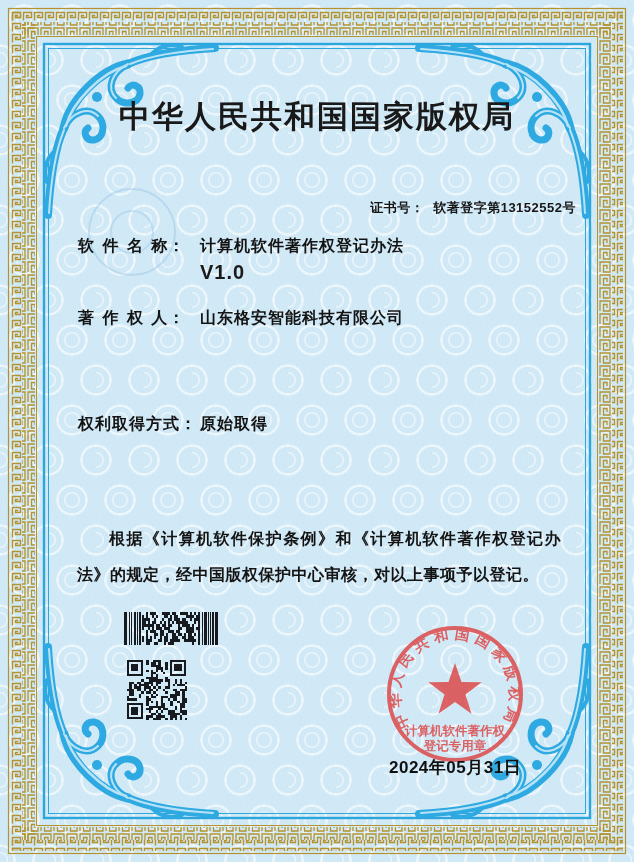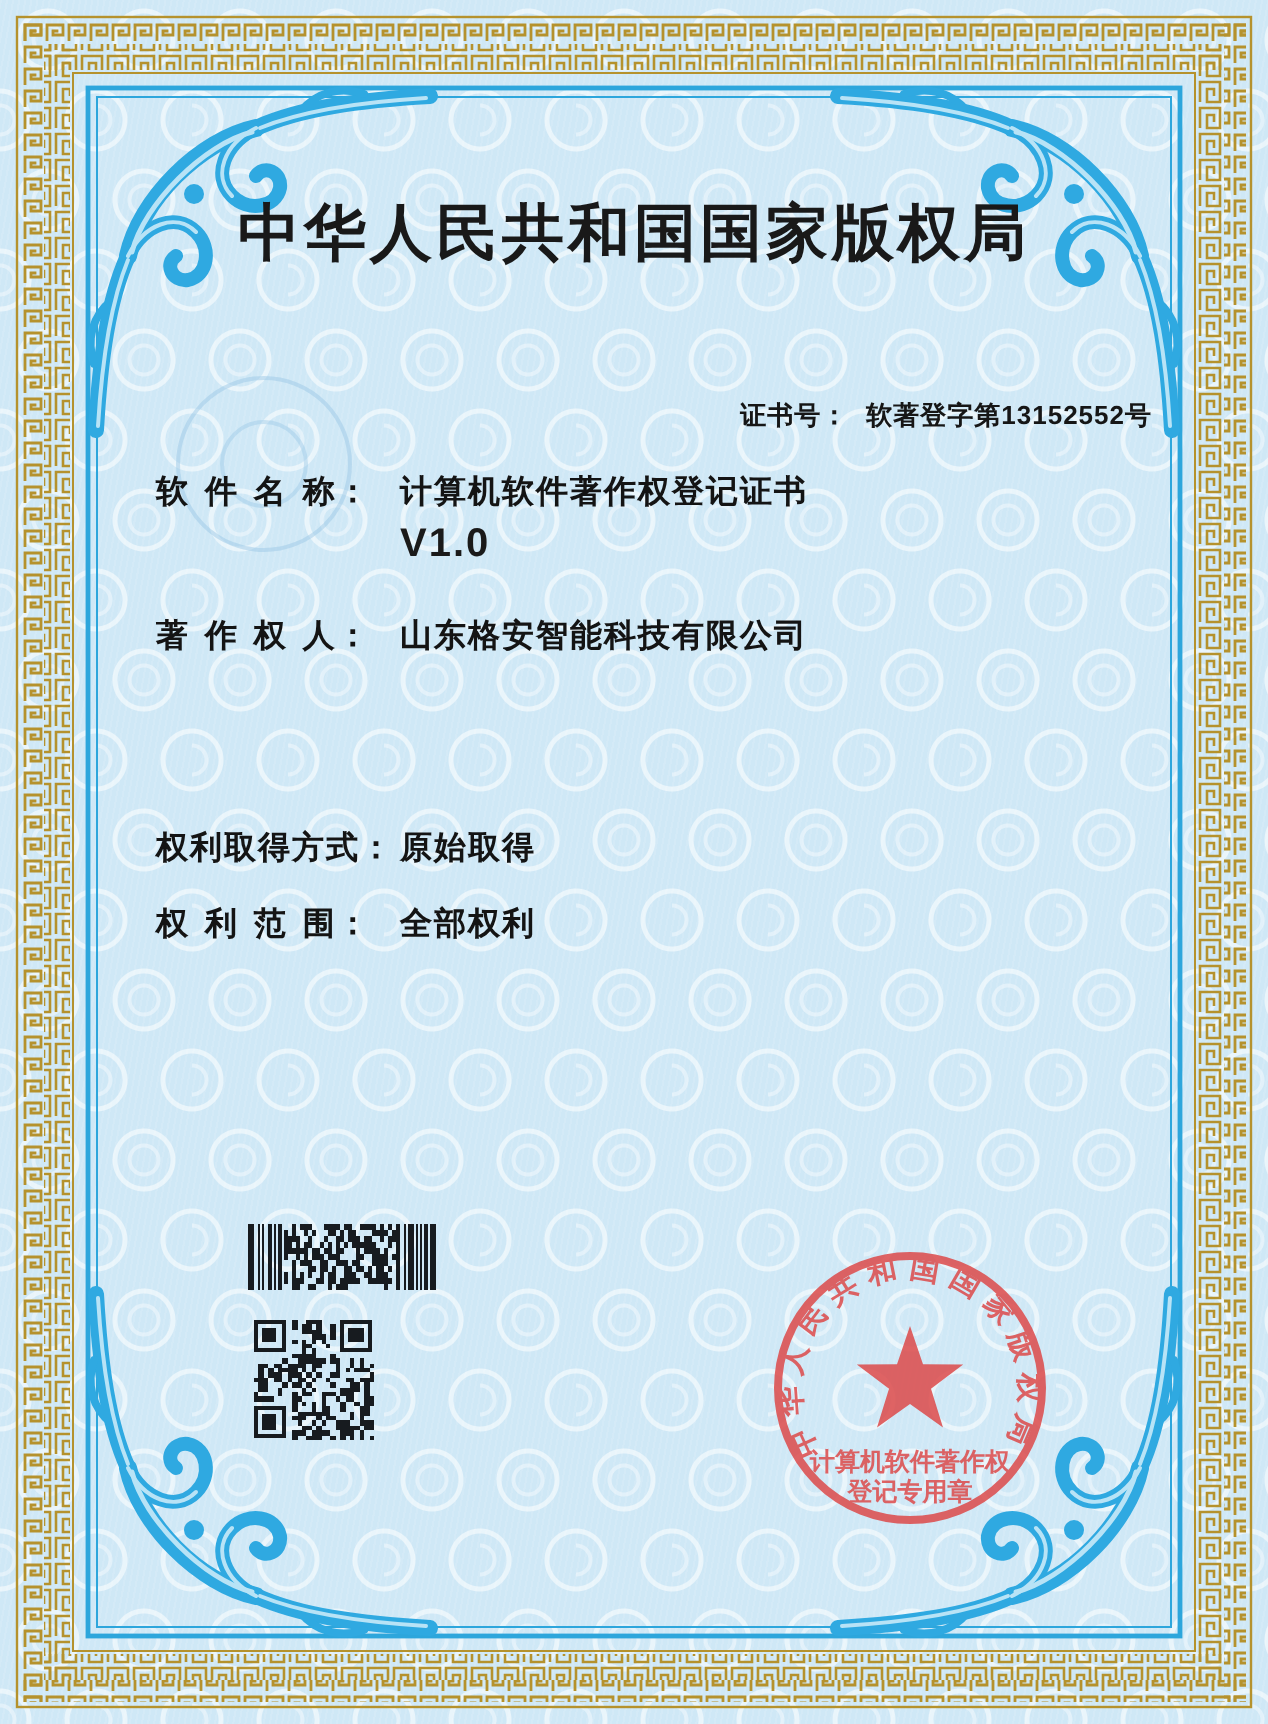--- a/index.html
+++ b/index.html
@@ -124,40 +124,37 @@
   <div class="content">
 
     <div class="title1">中华人民共和国国家版权局</div>
 
     <div class="certno">
       <span class="lbl">证书号：</span><span>软著登字第13152552号</span>
     </div>
 
     <div class="field-row" style="top:236px">
       <span class="lab">软 件 名 称：</span>
-      <span class="val" style="left:122px">计算机软件著作权登记证书</span>
+      <span class="val" style="left:122px">计算机软件著作权登记办法</span>
     </div>
     <div class="val-line2" style="top:261px">V1.0</div>
 
     <div class="field-row" style="top:414px">
       <span class="lab">权利取得方式：</span>
       <span class="val">原始取得</span>
     </div>
 
     <div class="field-row" style="top:308px">
       <span class="lab">著 作 权 人：</span>
       <span class="val">山东格安智能科技有限公司</span>
     </div>
 
-    <div class="field-row" style="top:452px">
-      <span class="lab">权 利 范 围：</span>
-      <span class="val">全部权利</span>
-    </div>
-
-
+
+
+    <div class="statement">根据《计算机软件保护条例》和《计算机软件著作权登记办法》的规定，经中国版权保护中心审核，对以上事项予以登记。</div>
 
     <div class="barcode" id="barcode">
         <div class="bc-bar" style="left: 0px; width: 3px; top: 0px; height: 33px;"></div>
         <div class="bc-bar" style="left: 4.5px; width: 1.5px; top: 0px; height: 33px;"></div>
         <div class="bc-bar" style="left: 7px; width: 1px; top: 0px; height: 33px;"></div>
         <div class="bc-bar" style="left: 10px; width: 2px; top: 0px; height: 33px;"></div>
         <div class="bc-bar" style="left: 13px; width: 1px; top: 0px; height: 33px;"></div>
         <div class="bc-bar" style="left: 15px; width: 1.5px; top: 0px; height: 33px;"></div>
         <div class="bc-bar" style="left: 74px; width: 2px; top: 0px; height: 33px;"></div>
         <div class="bc-bar" style="left: 77.5px; width: 1px; top: 0px; height: 33px;"></div>
@@ -567,15 +564,16 @@
       </defs>
       <circle cx="73" cy="73" r="66" fill="none" stroke="#dd4a4a" stroke-width="4"></circle>
       <polygon points="73,42 79.5,61.1 99.6,61.3 83.5,73.4 89.5,92.7 73,81 56.5,92.7 62.5,73.4 46.4,61.3 66.5,61.1" fill="#dd4a4a"></polygon>
       <text font-size="14.5" font-weight="bold" fill="#dd4a4a" letter-spacing="5">
         <textPath href="#sealArc" startOffset="0" textLength="238" lengthAdjust="spacingAndGlyphs">中华人民共和国国家版权局</textPath>
       </text>
       <text x="73" y="114" text-anchor="middle" font-size="12.5" font-weight="bold" fill="#dd4a4a">计算机软件著作权</text>
       <text x="73" y="129" text-anchor="middle" font-size="12.5" font-weight="bold" fill="#dd4a4a">登记专用章</text>
     </svg>
 
+    <div class="issue-date">2024年05月31日</div>
 
   </div>
 </div>
 
 </body></html>

